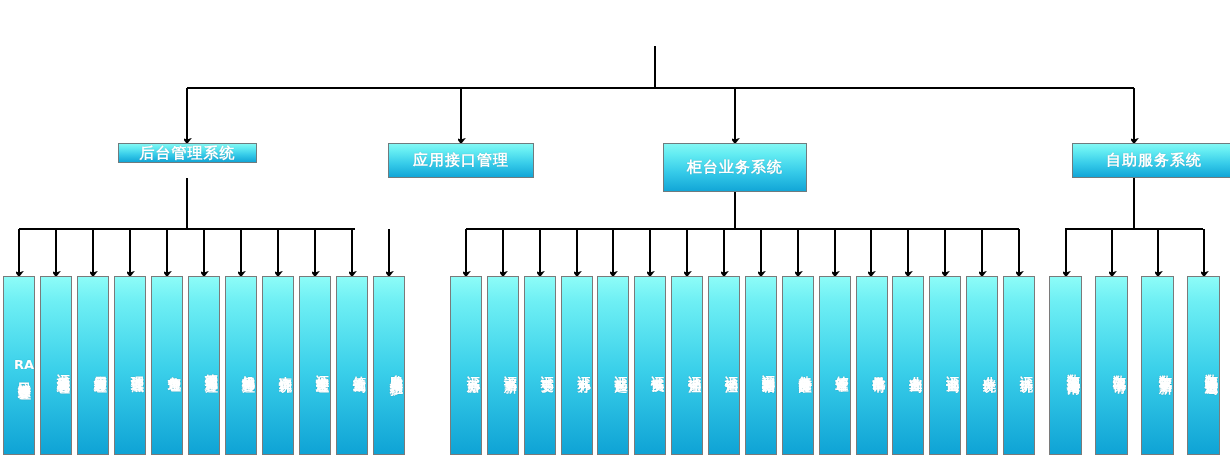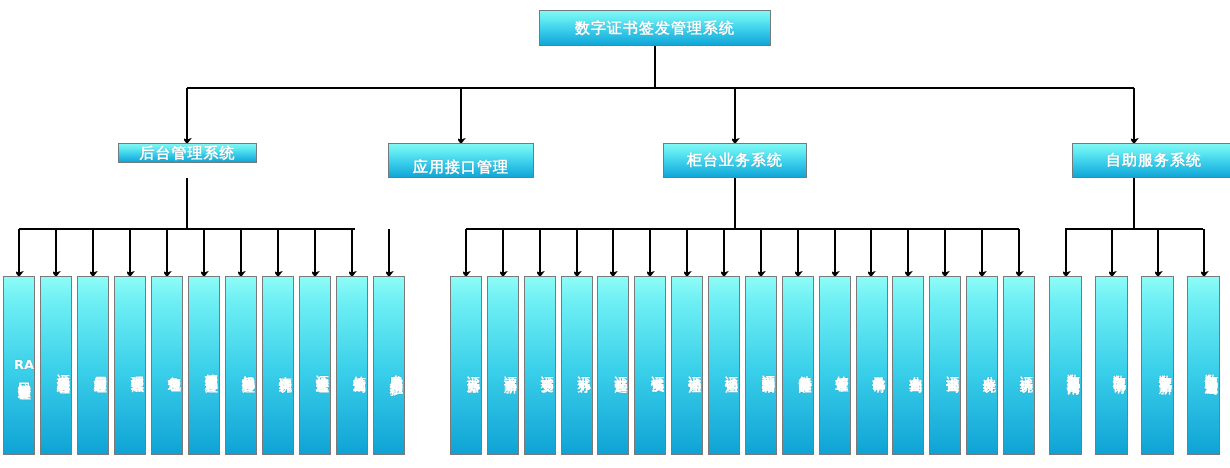--- a/index.html
+++ b/index.html
@@ -122,31 +122,28 @@
         <path d="M945,229 L945,274" marker-end="url(#ah)"></path>
         <path d="M982,229 L982,274" marker-end="url(#ah)"></path>
         <path d="M1019,229 L1019,274" marker-end="url(#ah)"></path>
         <path d="M1066,229 L1066,274" marker-end="url(#ah)"></path>
         <path d="M1112,229 L1112,274" marker-end="url(#ah)"></path>
         <path d="M1158,229 L1158,274" marker-end="url(#ah)"></path>
         <path d="M1204,229 L1204,274" marker-end="url(#ah)"></path>
       </g>
   </svg>
 
-  <div class="node horiz root" style="left:539px;top:10px;width:232px;height:36px;">
-    <span>数字证书签发管理系统</span>
-  </div>
 
   <div class="node horiz" style="left:118px;top:143px;width:139px;height:20px;">
     <span>后台管理系统</span>
   </div>
-  <div class="node horiz" style="left:388px;top:143px;width:146px;height:35px;align-items:flex-end;">
+  <div class="node horiz" style="left:388px;top:143px;width:146px;height:35px;">
     <span>应用接口管理</span>
   </div>
-  <div class="node horiz" style="left:663px;top:143px;width:144px;height:35px;">
+  <div class="node horiz" style="left:663px;top:143px;width:144px;height:49px;">
     <span>柜台业务系统</span>
   </div>
   <div class="node horiz" style="left:1072px;top:143px;width:164px;height:35px;">
     <span>自助服务系统</span>
   </div>
 
   <div id="leaves">
       <div class="node vert" style="left: 3px; top: 276px; width: 32px; height: 179px;">
         <span class="txt"><span class="lat">RA</span>接口参数管理</span>
       </div>

